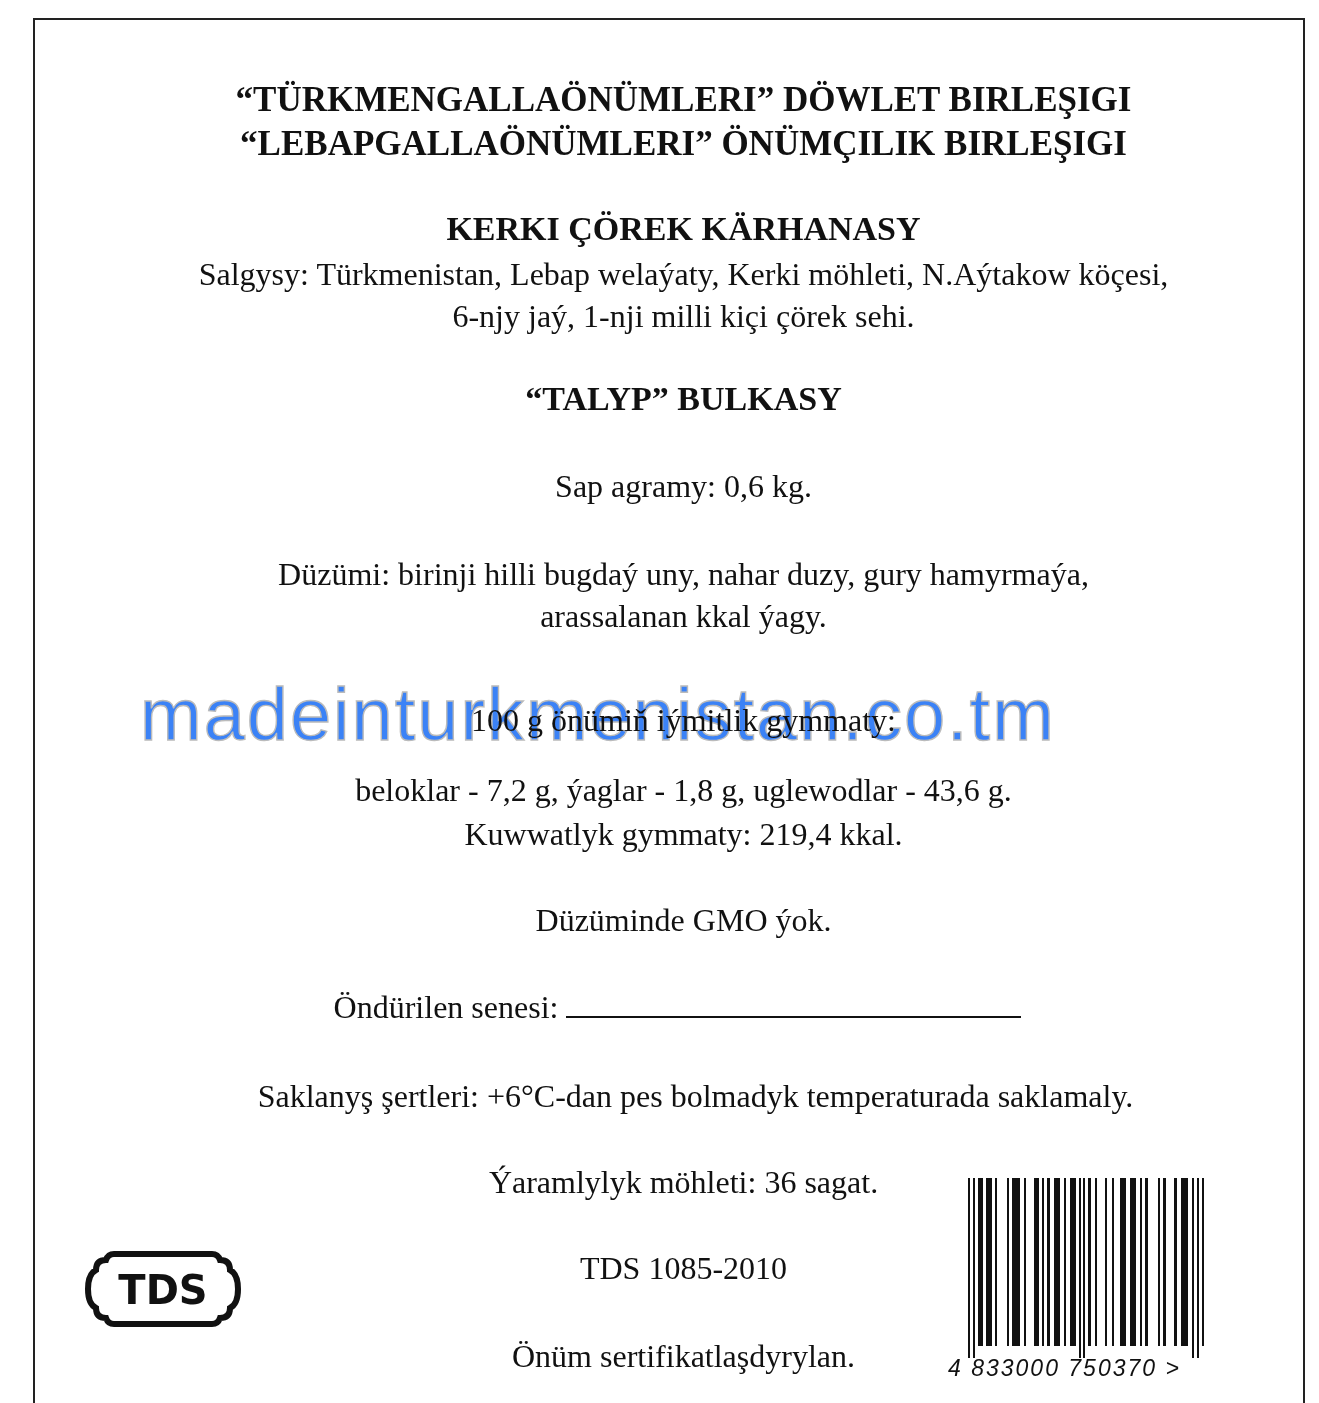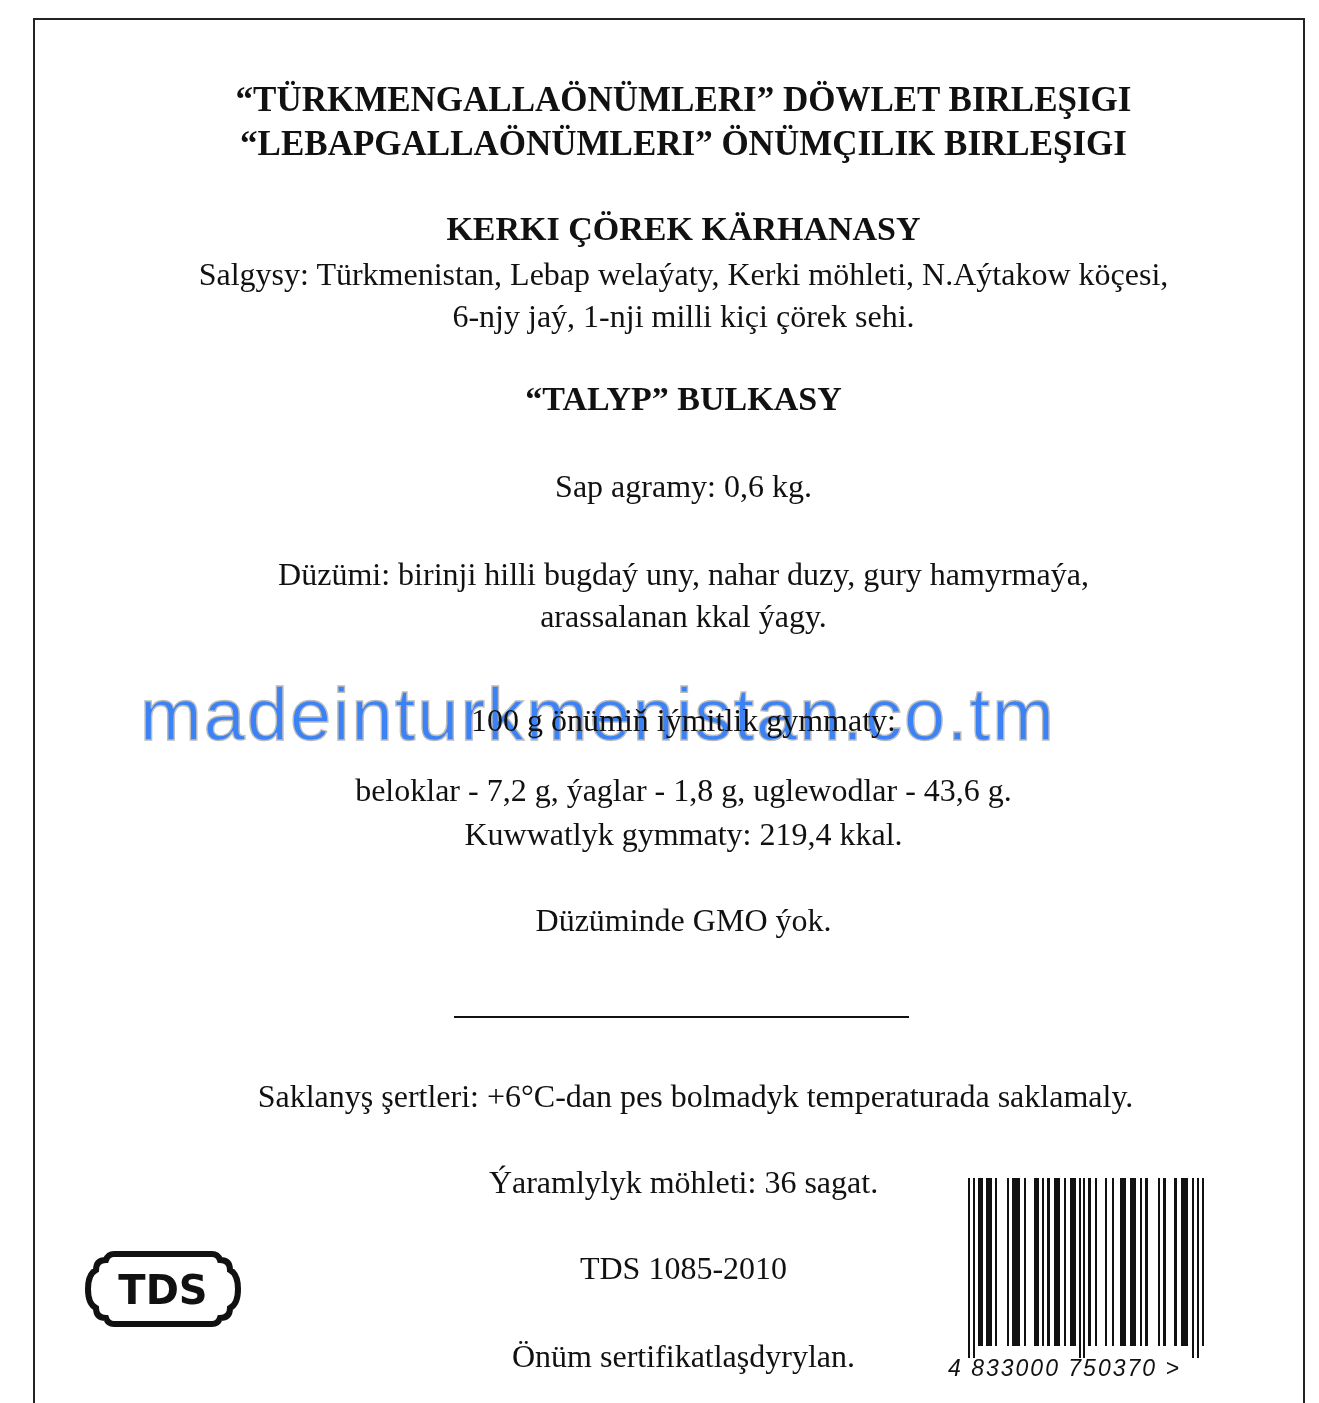--- a/index.html
+++ b/index.html
@@ -41,21 +41,21 @@
 
 <div class="watermark">madeinturkmenistan.co.tm</div>
 
 <div class="line t" style="top:702px">100 g önümiň iýmitlik gymmaty:</div>
 <div class="line t" style="top:772px">beloklar - 7,2 g, ýaglar - 1,8 g, uglewodlar - 43,6 g.</div>
 <div class="line t" style="top:816px">Kuwwatlyk gymmaty: 219,4 kkal.</div>
 
 <div class="line t" style="top:902px">Düzüminde GMO ýok.</div>
 
 <div class="line t" style="top:988px; left:-6px">
-  <span class="blank"></span>
+  <span>Öndürilen senesi:</span><span class="blank"></span>
 </div>
 
 <div class="line t" style="top:1078px; left:12px">Saklanyş şertleri: +6°C-dan pes bolmadyk temperaturada saklamaly.</div>
 
 <div class="line t" style="top:1164px">Ýaramlylyk möhleti: 36 sagat.</div>
 
 <div class="line t" style="top:1250px">TDS 1085-2010</div>
 
 <div class="line t" style="top:1338px">Önüm sertifikatlaşdyrylan.</div>
 

